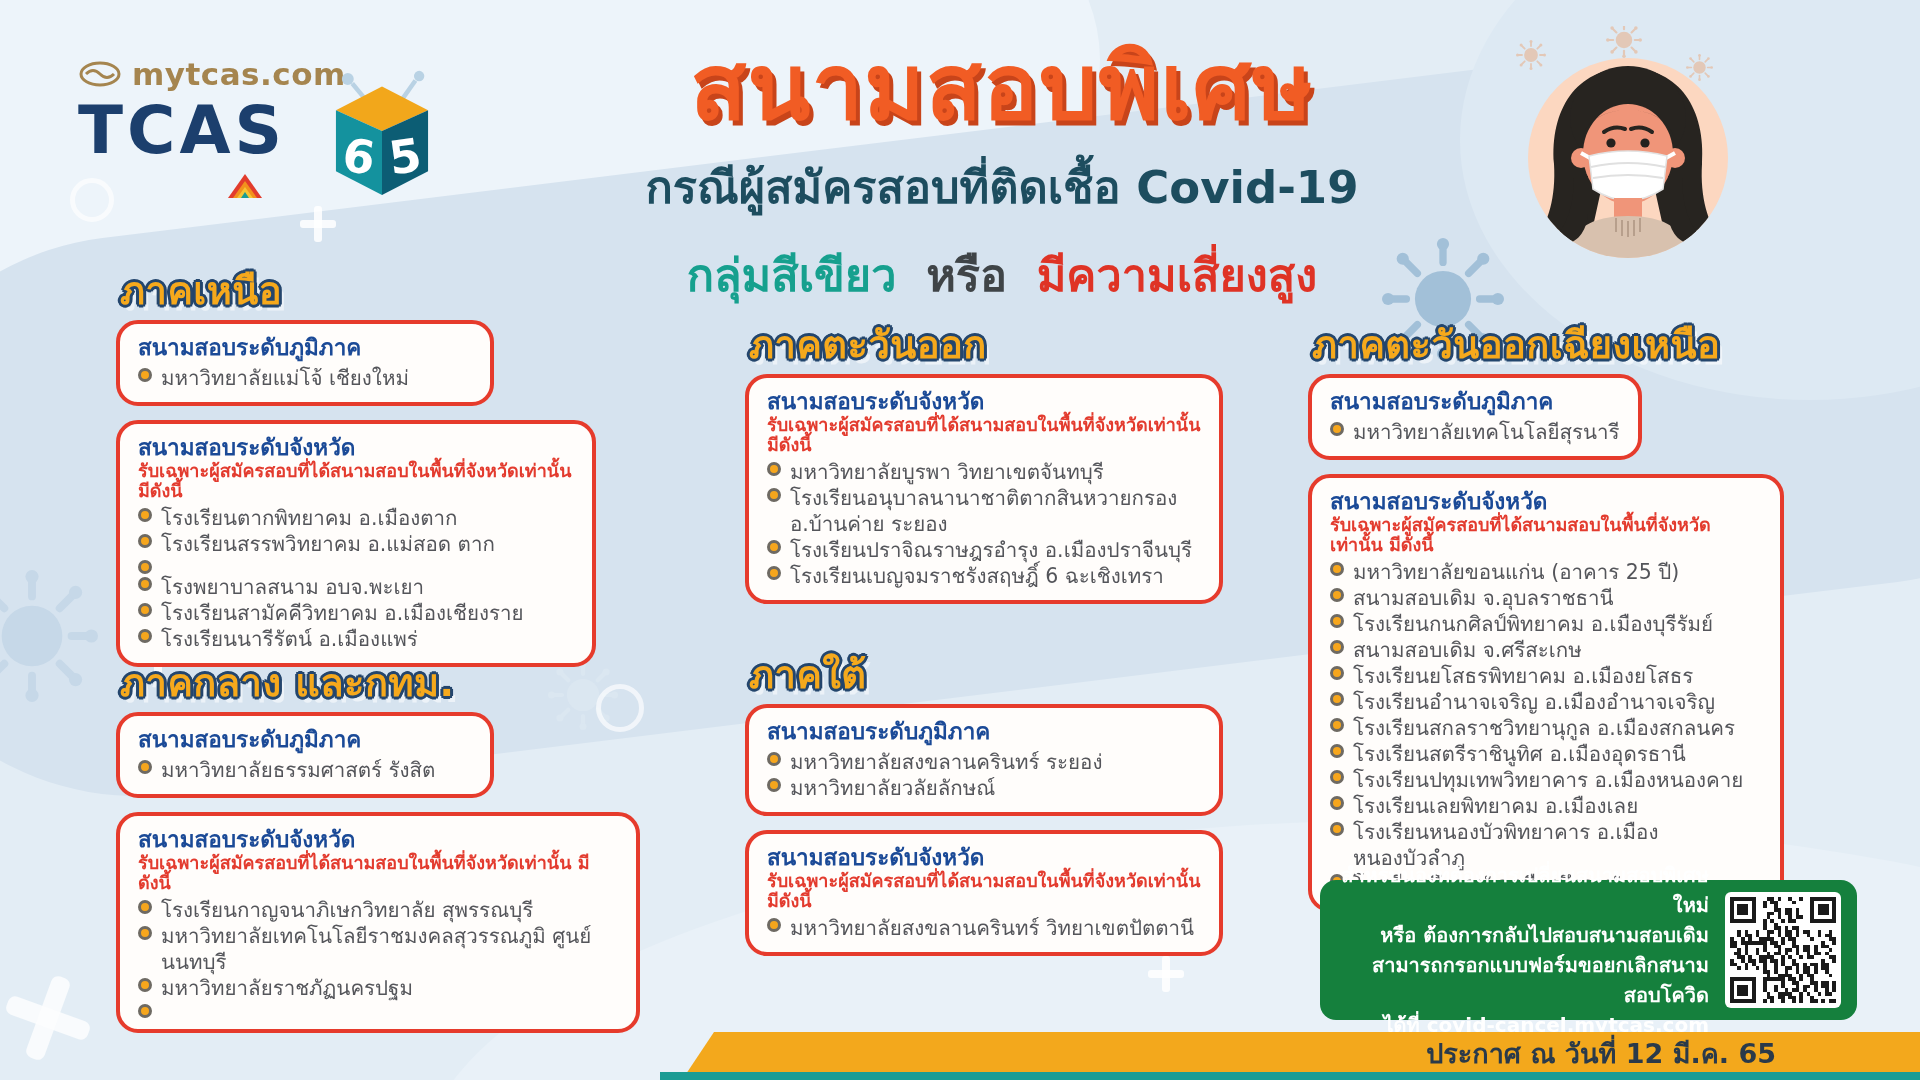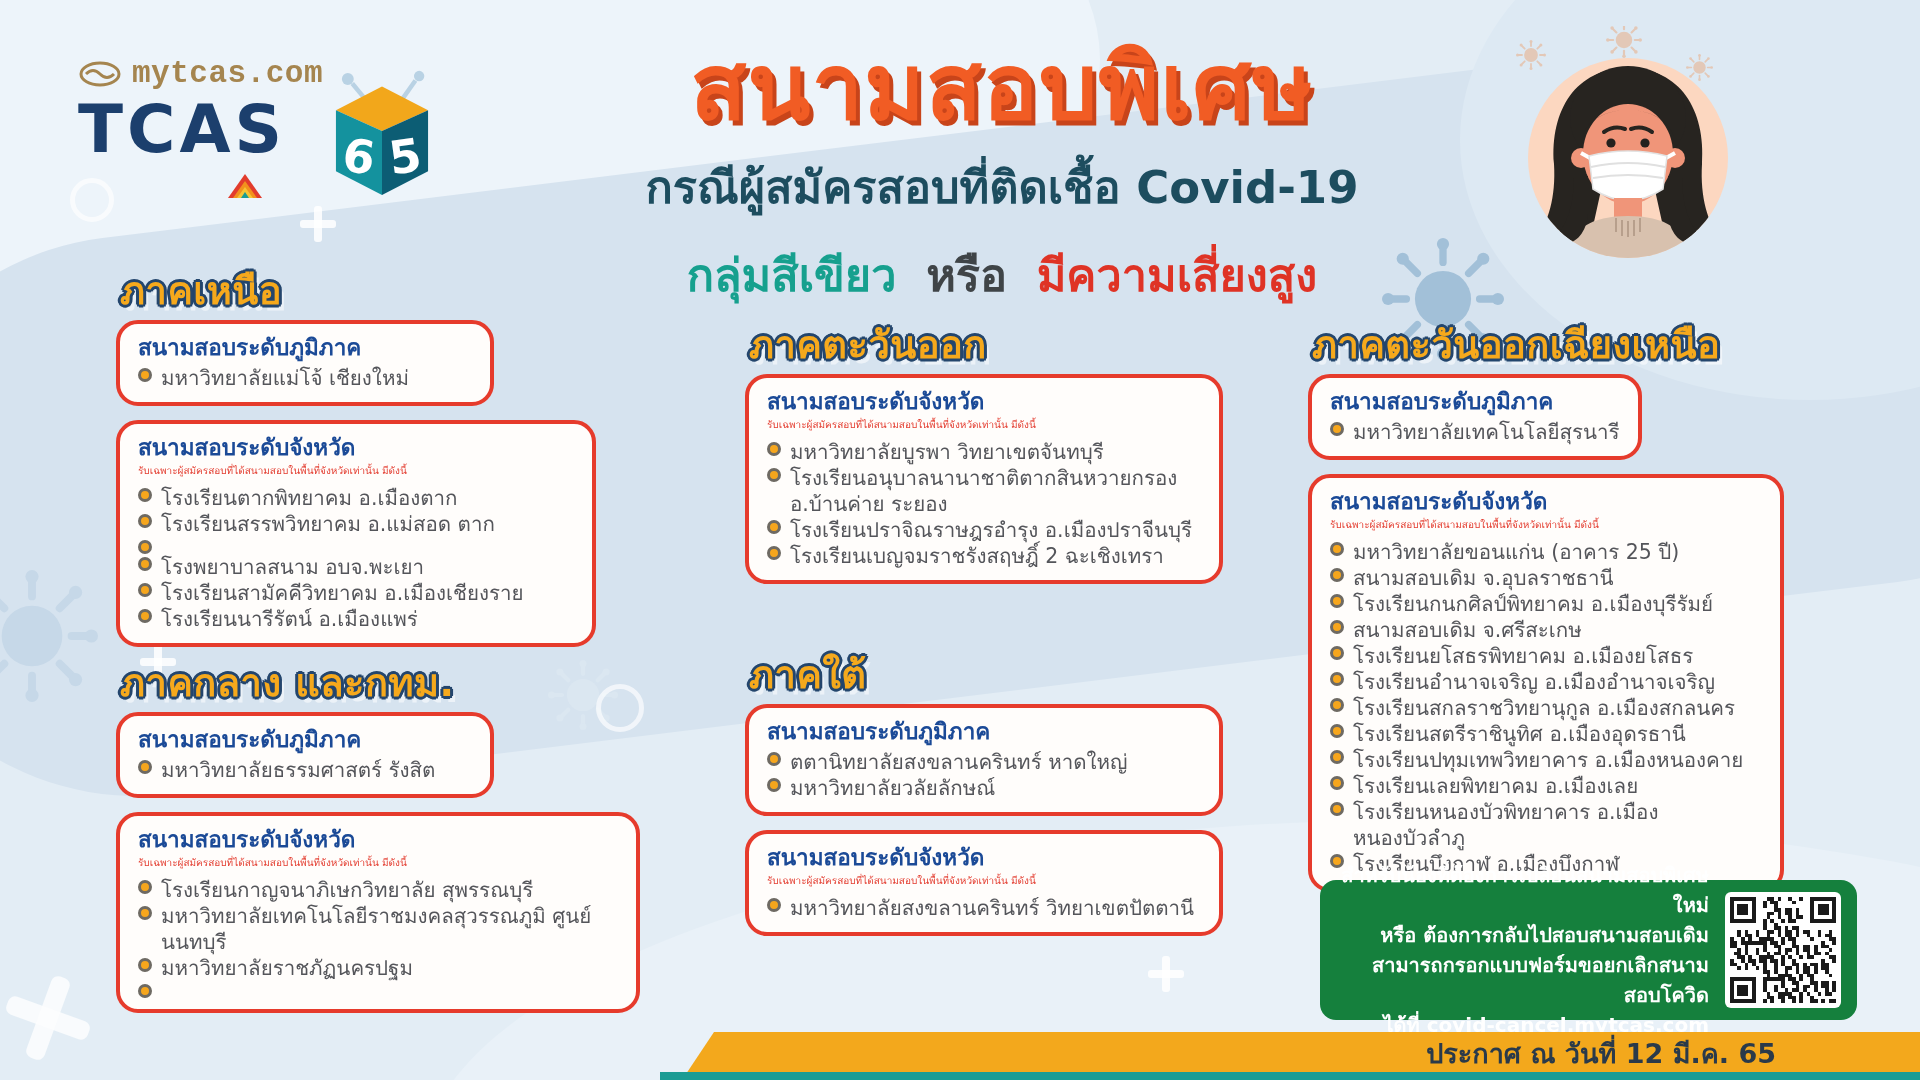--- a/index.html
+++ b/index.html
@@ -22,21 +22,21 @@
   .deco{position:absolute;}
   .ring{position:absolute;border-radius:50%;border:5px solid rgba(255,255,255,.65);}
   .plus{position:absolute;width:36px;height:36px;}
   .plus::before,.plus::after{content:"";position:absolute;background:rgba(255,255,255,.85);border-radius:3px;}
   .plus::before{left:14px;top:0;width:8px;height:36px;}
   .plus::after{left:0;top:14px;width:36px;height:8px;}
   .xmark{transform:rotate(18deg);opacity:.9;}
 
   
   .logo{position:absolute;left:78px;top:56px;width:380px;height:160px;}
-  .logo-site-row{display:flex;align-items:center;gap:10px;font-family:Liberation Mono, monospace;}
+  .logo-site-row{display:flex;align-items:center;gap:10px;}
   .logo-site{font-size:31px;font-weight:800;color:#a5854f;letter-spacing:.5px;}
   .logo-brand{font-size:66px;font-weight:800;color:#1c3f6d;letter-spacing:4px;line-height:1;margin-top:6px;}
   .logo-tri{position:absolute;left:150px;top:118px;}
   .logo-book{position:absolute;left:252px;top:8px;}
 
   
   .title-block{position:absolute;left:492px;top:40px;width:1020px;text-align:center;}
   .main-title{font-size:92px;line-height:1.05;font-weight:800;color:#f15c24;
     text-shadow:4px 5px 0 #c8441a;letter-spacing:1px;}
   .sub-title{font-size:45px;font-weight:800;color:#1d4d5f;margin-top:14px;}
@@ -51,21 +51,21 @@
   .region{position:absolute;}
   .region-header{
     font-size:38px;font-weight:800;color:#f6a91c;letter-spacing:.5px;
     margin:0 0 10px 4px;line-height:1.0;
     text-shadow:-2px -2px 0 #24466d,2px -2px 0 #24466d,-2px 2px 0 #24466d,2px 2px 0 #24466d,
       0 -3px 0 #24466d,0 3px 0 #24466d,-3px 0 0 #24466d,3px 0 0 #24466d,5px 6px 0 rgba(255,255,255,.55);
   }
   .card{background:#fffdfb;border:4px solid #e63b2c;border-radius:22px;
     padding:9px 18px 11px;margin-bottom:14px;}
   .card-title{color:#1b4a97;font-weight:800;font-size:22.5px;line-height:28px;}
-  .card-note{color:#e33b2e;font-size:10px;font-weight:400;line-height:20px;}
+  .card-note{color:#e33b2e;font-size:18px;font-weight:700;line-height:20px;}
   .card-list{list-style:none;margin:4px 0 0;padding:0;}
   .venue{display:flex;align-items:flex-start;color:#54555a;font-size:20.5px;
     line-height:26px;font-weight:500;}
   .bullet{width:14px;height:14px;border-radius:50%;background:#f6a61d;
     border:3px solid #6e6a63;margin:3px 9px 0 0;flex:none;}
 
   
   .notice{position:absolute;left:1320px;top:880px;width:537px;height:140px;
     background:#15803d;border-radius:16px;display:flex;align-items:center;
     justify-content:flex-end;gap:16px;padding:12px 16px;}
@@ -300,33 +300,33 @@
           <li class="venue">
             <span class="bullet"></span>
             <span class="venue-text">โรงเรียนอนุบาลนานาชาติตากสินหวายกรอง อ.บ้านค่าย ระยอง</span>
           </li>
           <li class="venue">
             <span class="bullet"></span>
             <span class="venue-text">โรงเรียนปราจิณราษฎรอำรุง อ.เมืองปราจีนบุรี</span>
           </li>
           <li class="venue">
             <span class="bullet"></span>
-            <span class="venue-text">โรงเรียนเบญจมราชรังสฤษฎิ์ 2 ฉะเชิงเทรา</span>
+            <span class="venue-text">โรงเรียนเบญจมราชรังสฤษฎิ์ 6 ฉะเชิงเทรา</span>
           </li>
         </ul>
       </div>
     </div>
   <div class="region" style="left:745px;top:656px;width:482px">
       <div class="region-header">ภาคใต้</div>
       <div class="card" style="width: 478px;">
         <div class="card-title">สนามสอบระดับภูมิภาค</div>
         <ul class="card-list">
           <li class="venue">
             <span class="bullet"></span>
-            <span class="venue-text">ตตานิทยาลัยสงขลานครินทร์ หาดใหญ่</span>
+            <span class="venue-text">มหาวิทยาลัยสงขลานครินทร์ ระยอง่</span>
           </li>
           <li class="venue">
             <span class="bullet"></span>
             <span class="venue-text">มหาวิทยาลัยวลัยลักษณ์</span>
           </li>
         </ul>
       </div>
       <div class="card" style="width: 478px;">
         <div class="card-title">สนามสอบระดับจังหวัด</div>
         <div class="card-note">รับเฉพาะผู้สมัครสอบที่ได้สนามสอบในพื้นที่จังหวัดเท่านั้น มีดังนี้</div>

